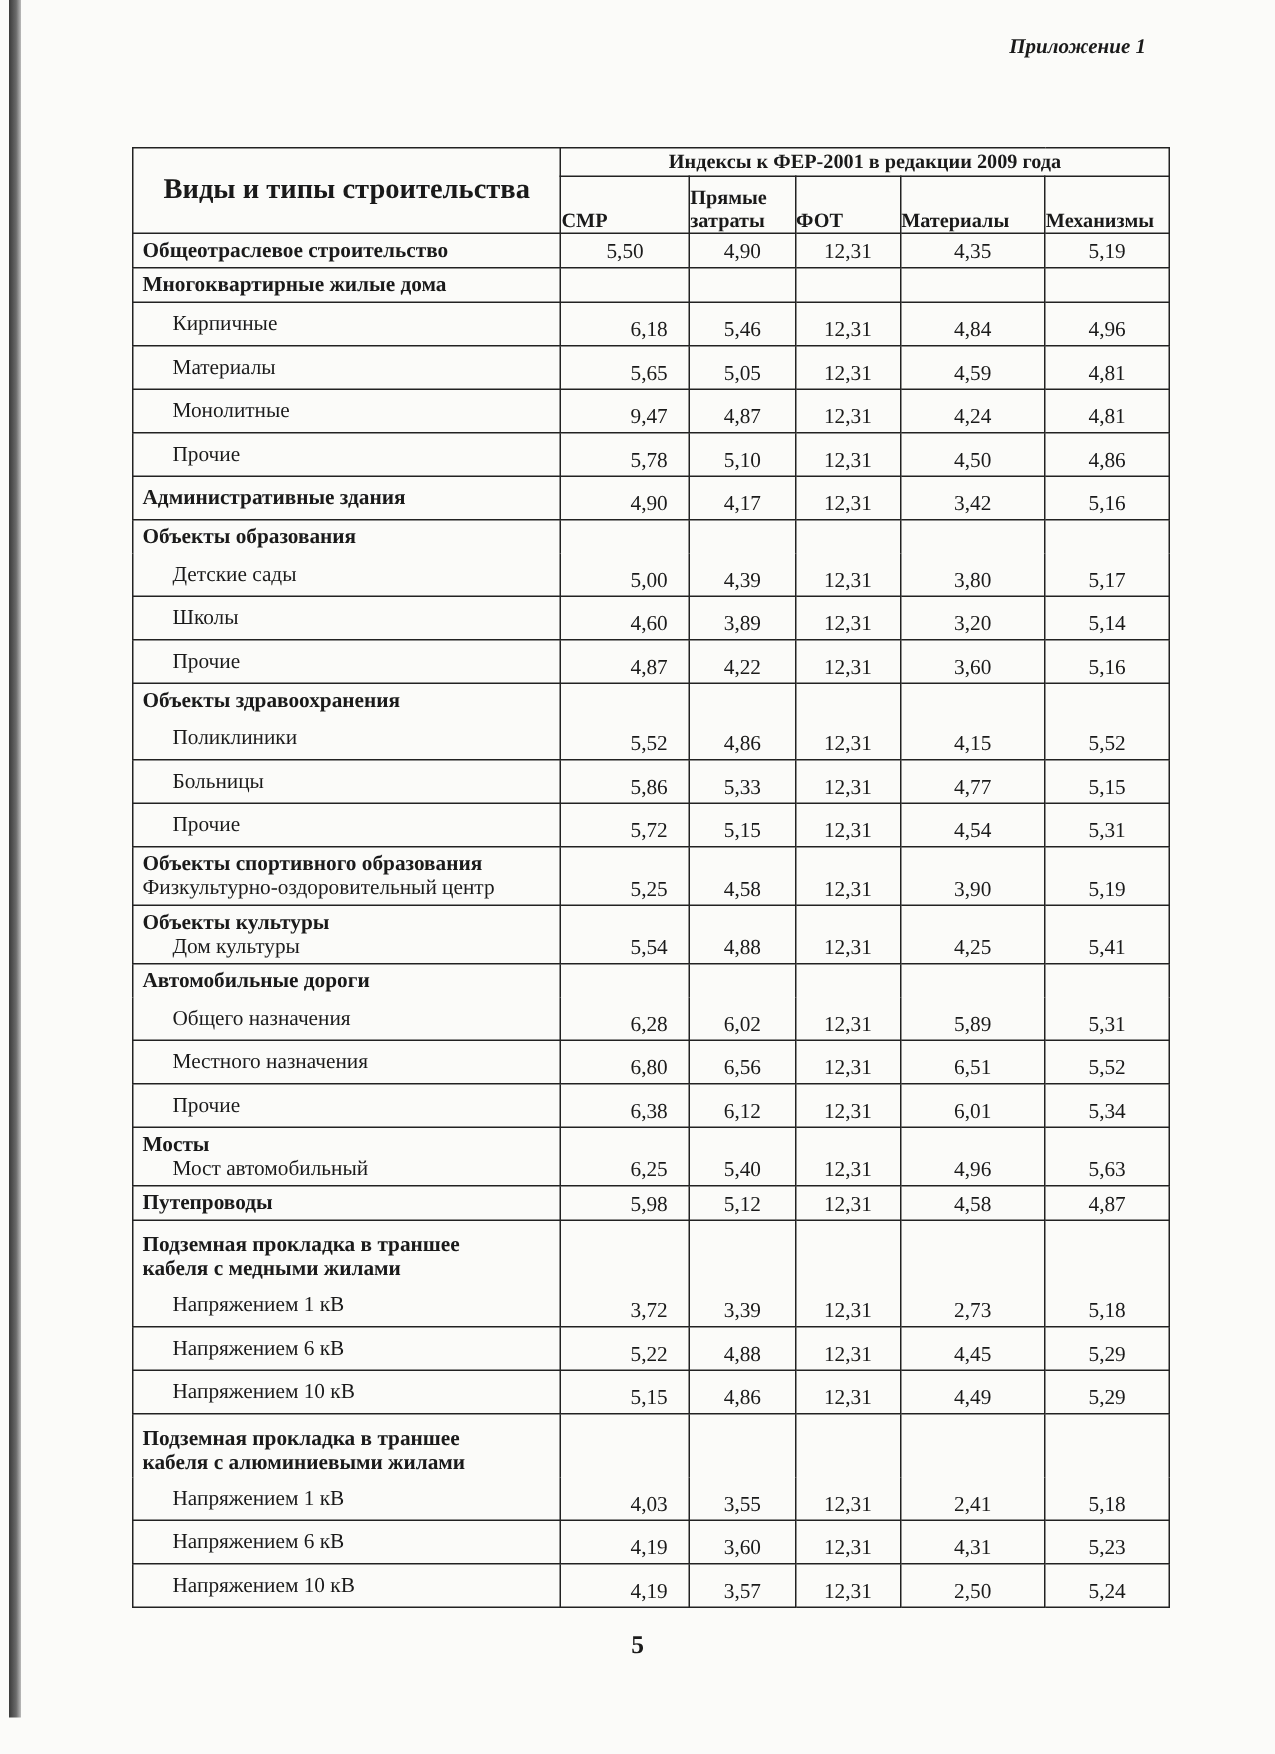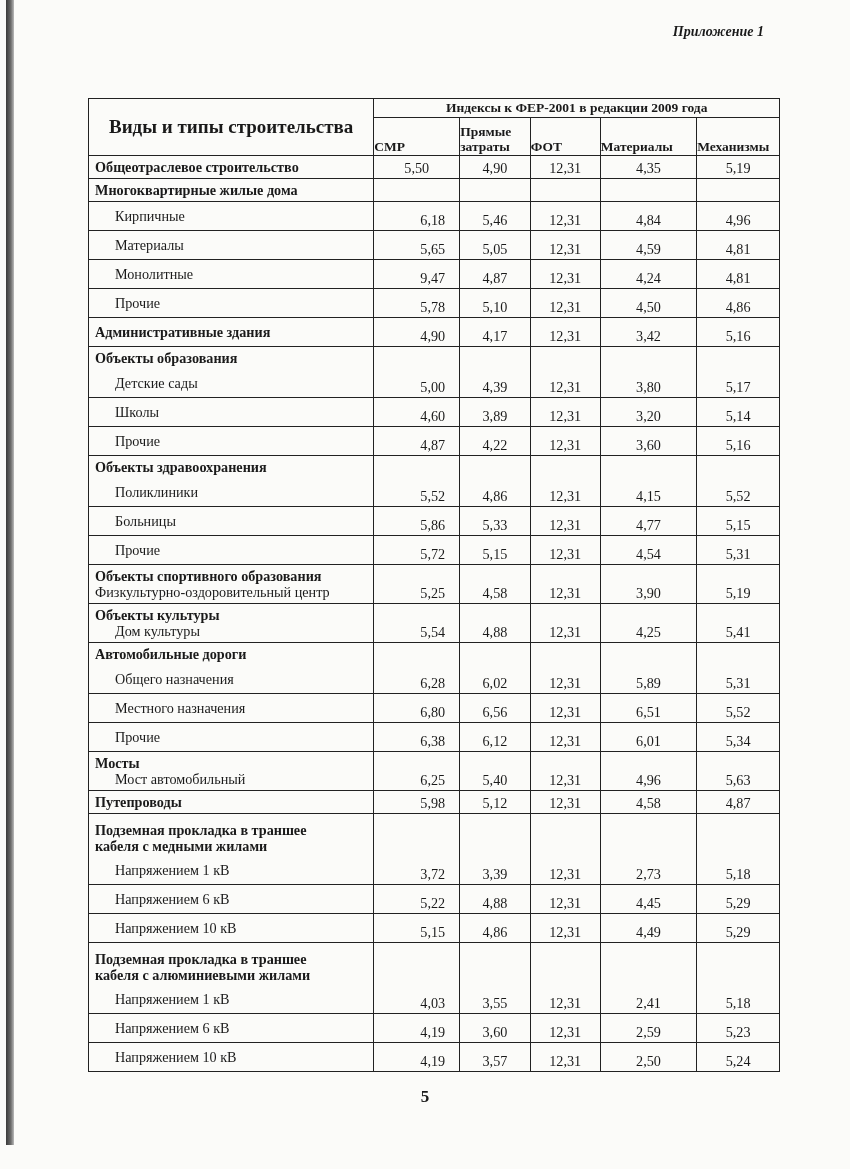--- a/index.html
+++ b/index.html
@@ -314,21 +314,21 @@
       <td class="num" style="border-top:none">3,55</td>
       <td class="num" style="border-top:none">12,31</td>
       <td class="num" style="border-top:none">2,41</td>
       <td class="num" style="border-top:none">5,18</td>
     </tr>
     <tr class="r-std">
       <td class="name indent">Напряжением 6 кВ</td>
       <td class="num pad-r">4,19</td>
       <td class="num">3,60</td>
       <td class="num">12,31</td>
-      <td class="num">2,59</td>
+      <td class="num">4,31</td>
       <td class="num">5,23</td>
     </tr>
     <tr class="r-std">
       <td class="name indent">Напряжением 10 кВ</td>
       <td class="num pad-r">4,19</td>
       <td class="num">3,57</td>
       <td class="num">12,31</td>
       <td class="num">2,50</td>
       <td class="num">5,24</td>
     </tr>

